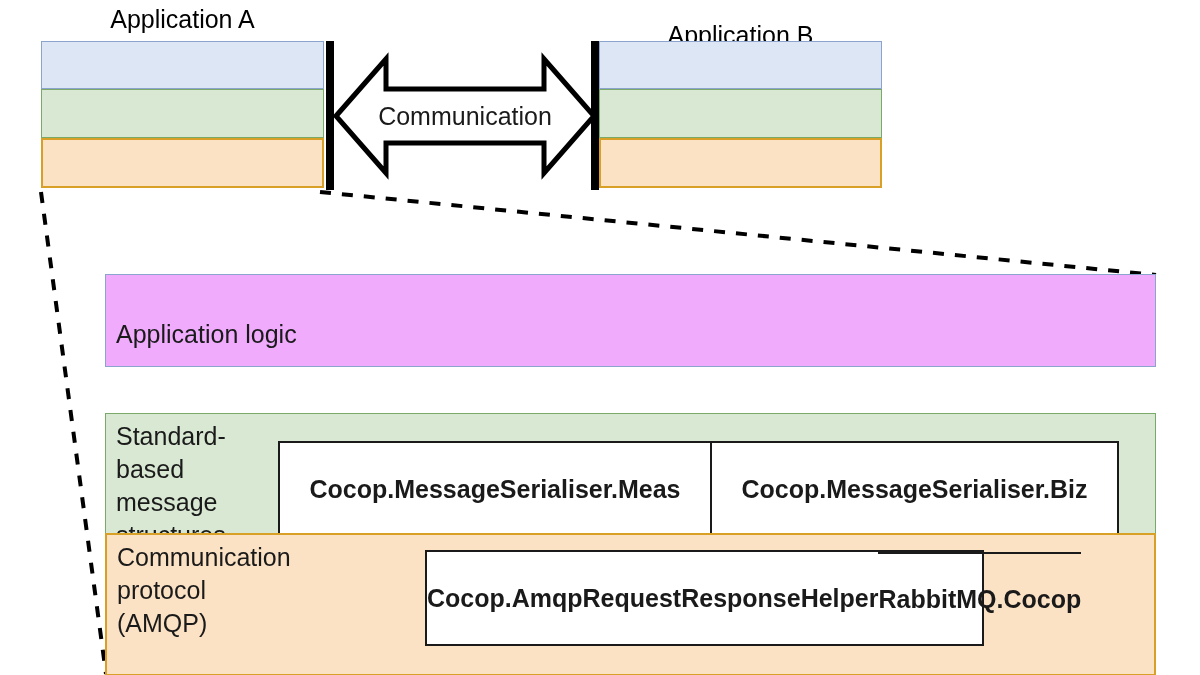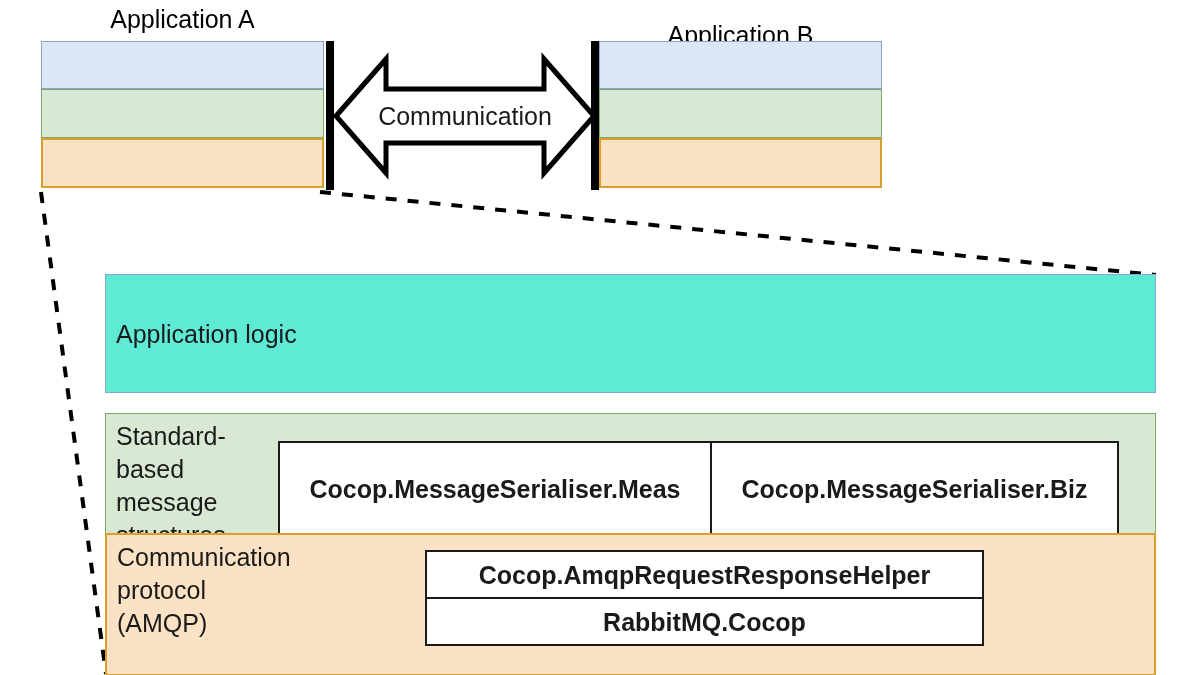--- a/index.html
+++ b/index.html
@@ -85,21 +85,21 @@
     top: 274px;
     width: 1051px;
     height: 402px;
   }
   .detail-layer {
     position: absolute;
     left: 0;
     width: 1051px;
     box-sizing: border-box;
   }
-  #detail-panel .detail-app   { top: 0px;   height: 119px; background: #5eead4; border: 1.6px solid #8ba4cd; }
+  #detail-panel .detail-app   { top: 0px;   height: 93px; background: #f0abfc; border: 1.6px solid #8ba4cd; }
   #detail-panel .detail-msg   { top: 119px; height: 140px; background: #d9e8d3; border: 1.6px solid #7aa96a; margin-top: 20px; }
   #detail-panel .detail-proto { top: 259px; height: 143px; background: #fce2c4; border: 2.2px solid #d9a028; }
 
   .layer-caption {
     position: absolute;
     font-size: 25px;
     line-height: 33px;
     color: #1a1a1a;
     white-space: pre-line;
   }
@@ -109,21 +109,21 @@
 
   
   .comp-group {
     position: absolute;
     background: #ffffff;
     border: 2.4px solid #1a1a1a;
     box-sizing: border-box;
     display: flex;
     font-weight: bold;
   }
-  .comp-group.vertical { flex-direction: column; }
+  .comp-group.vertical { flex-direction: row; }
   .comp-cell {
     flex: 1 1 auto;
     display: flex;
     align-items: center;
     justify-content: center;
     font-size: 25px;
     line-height: 30px;
     color: #1a1a1a;
     white-space: nowrap;
     box-sizing: border-box;

